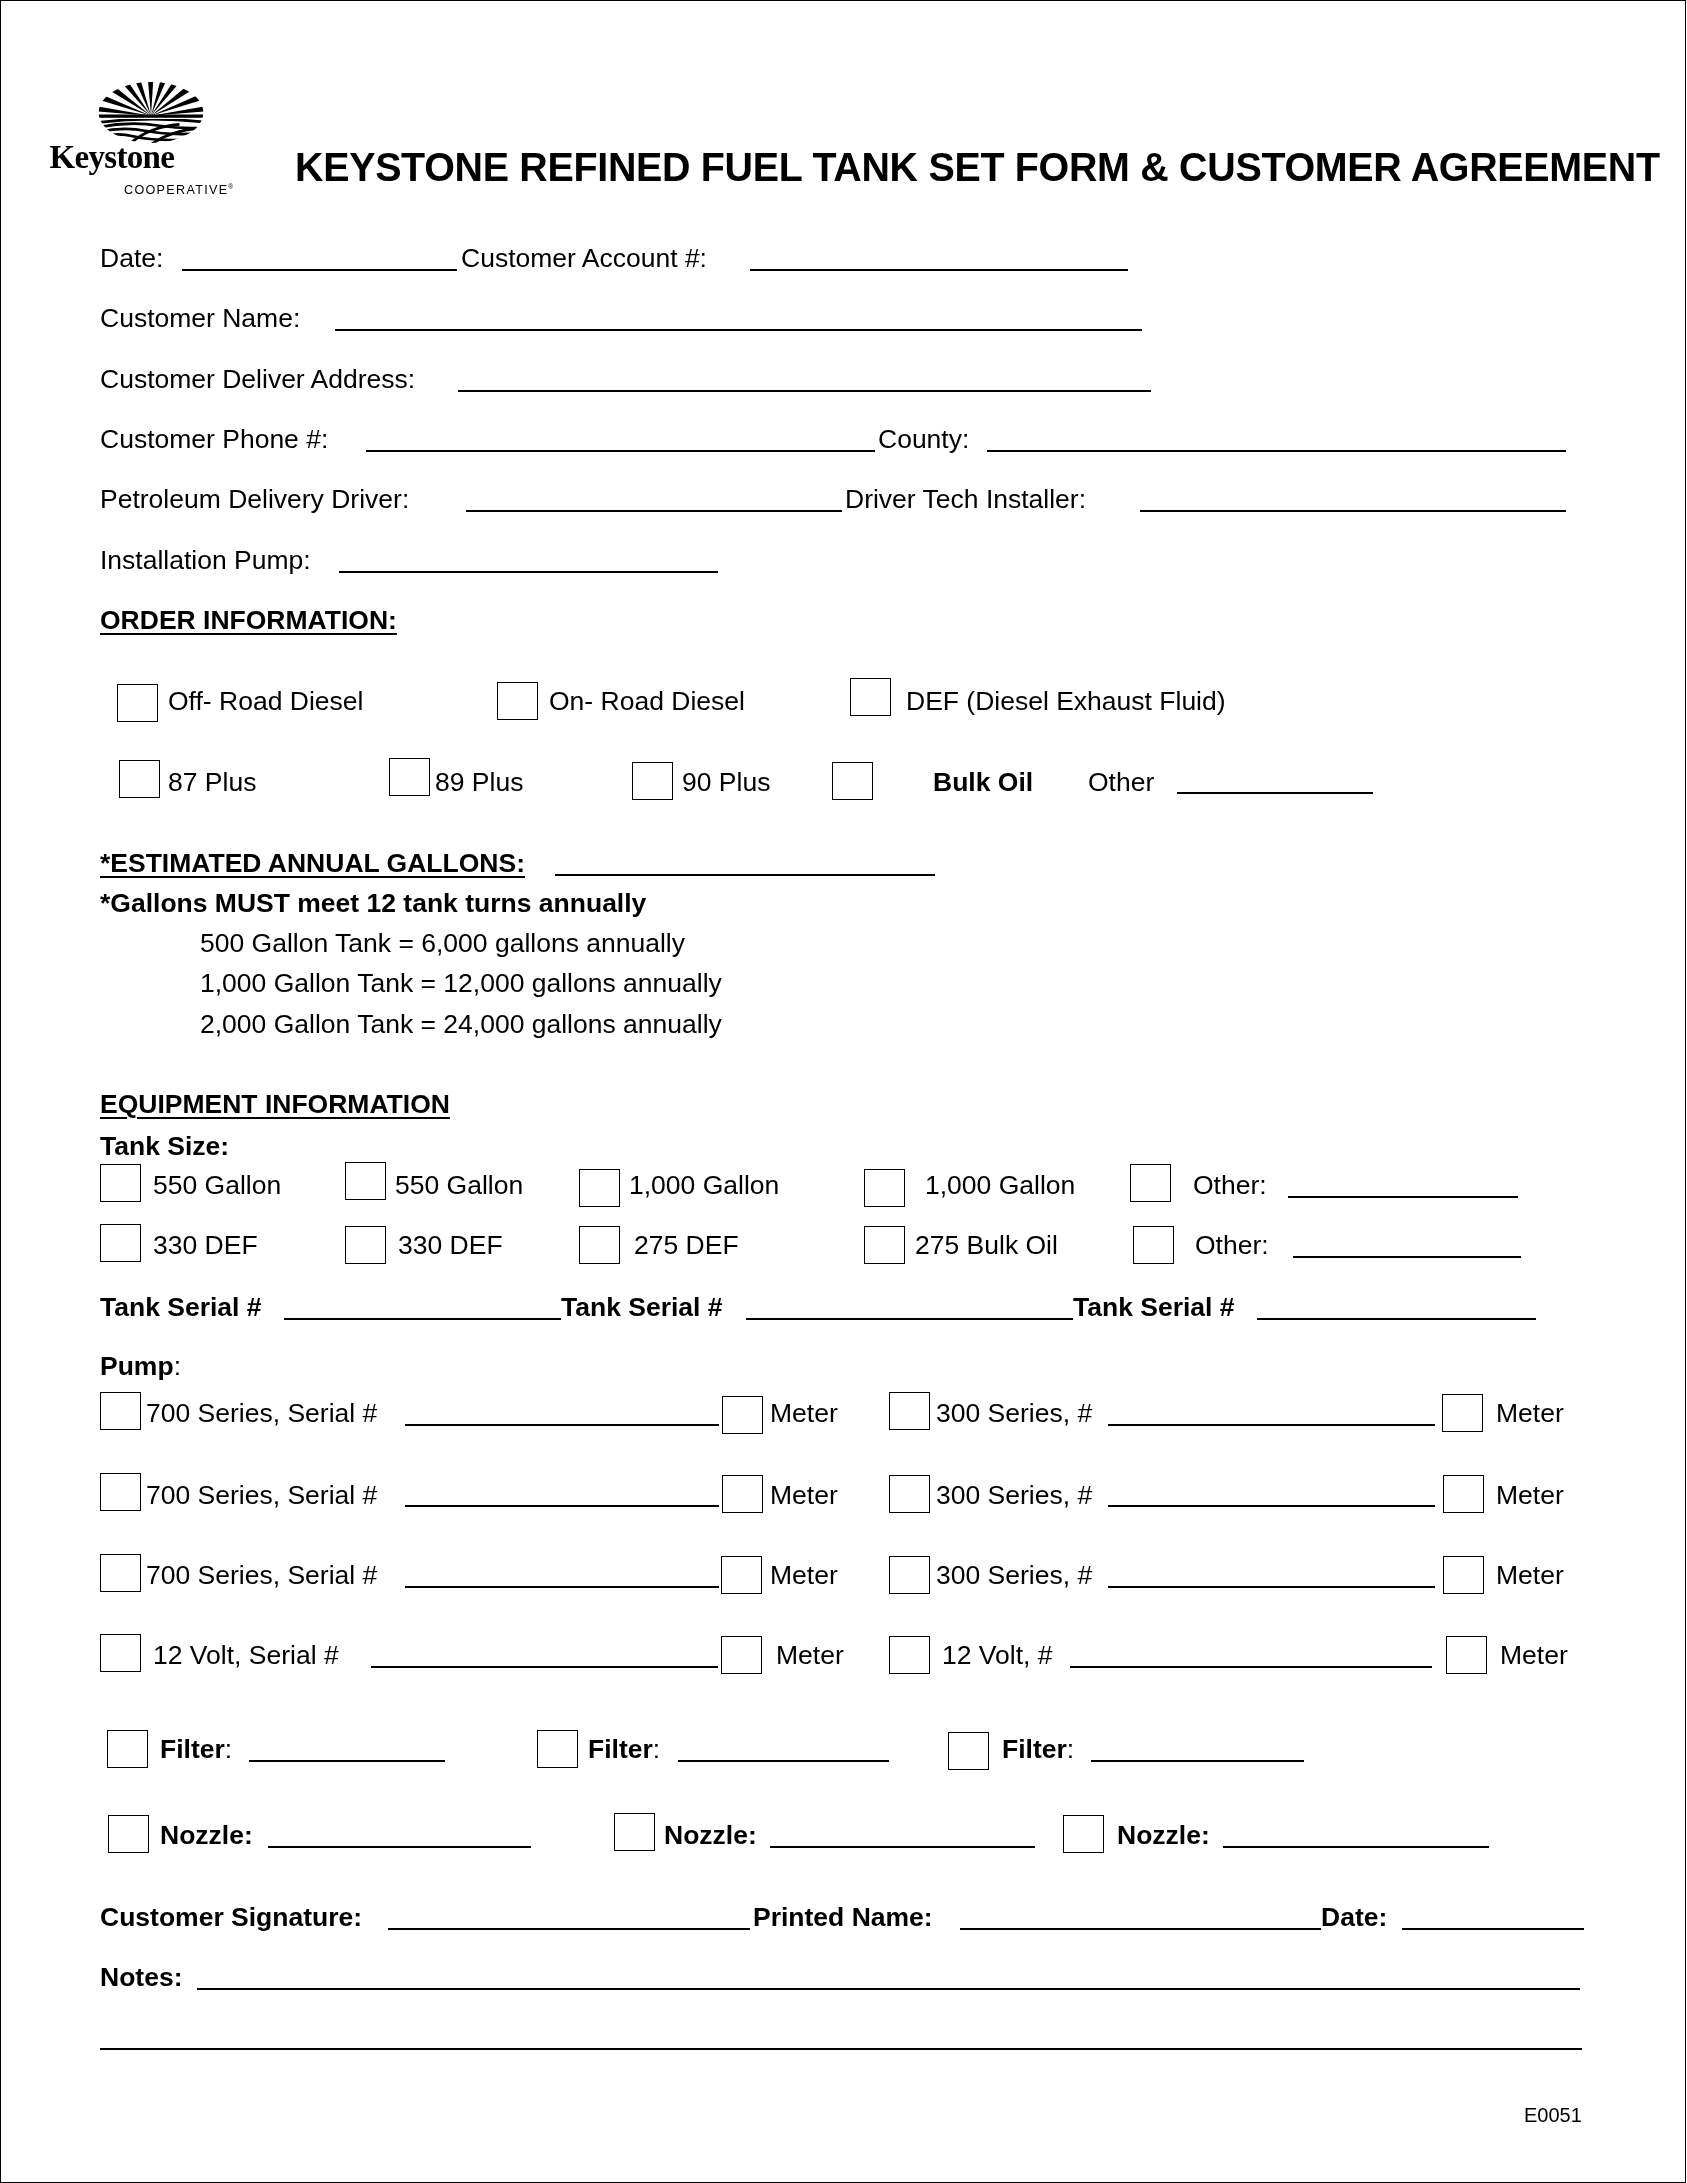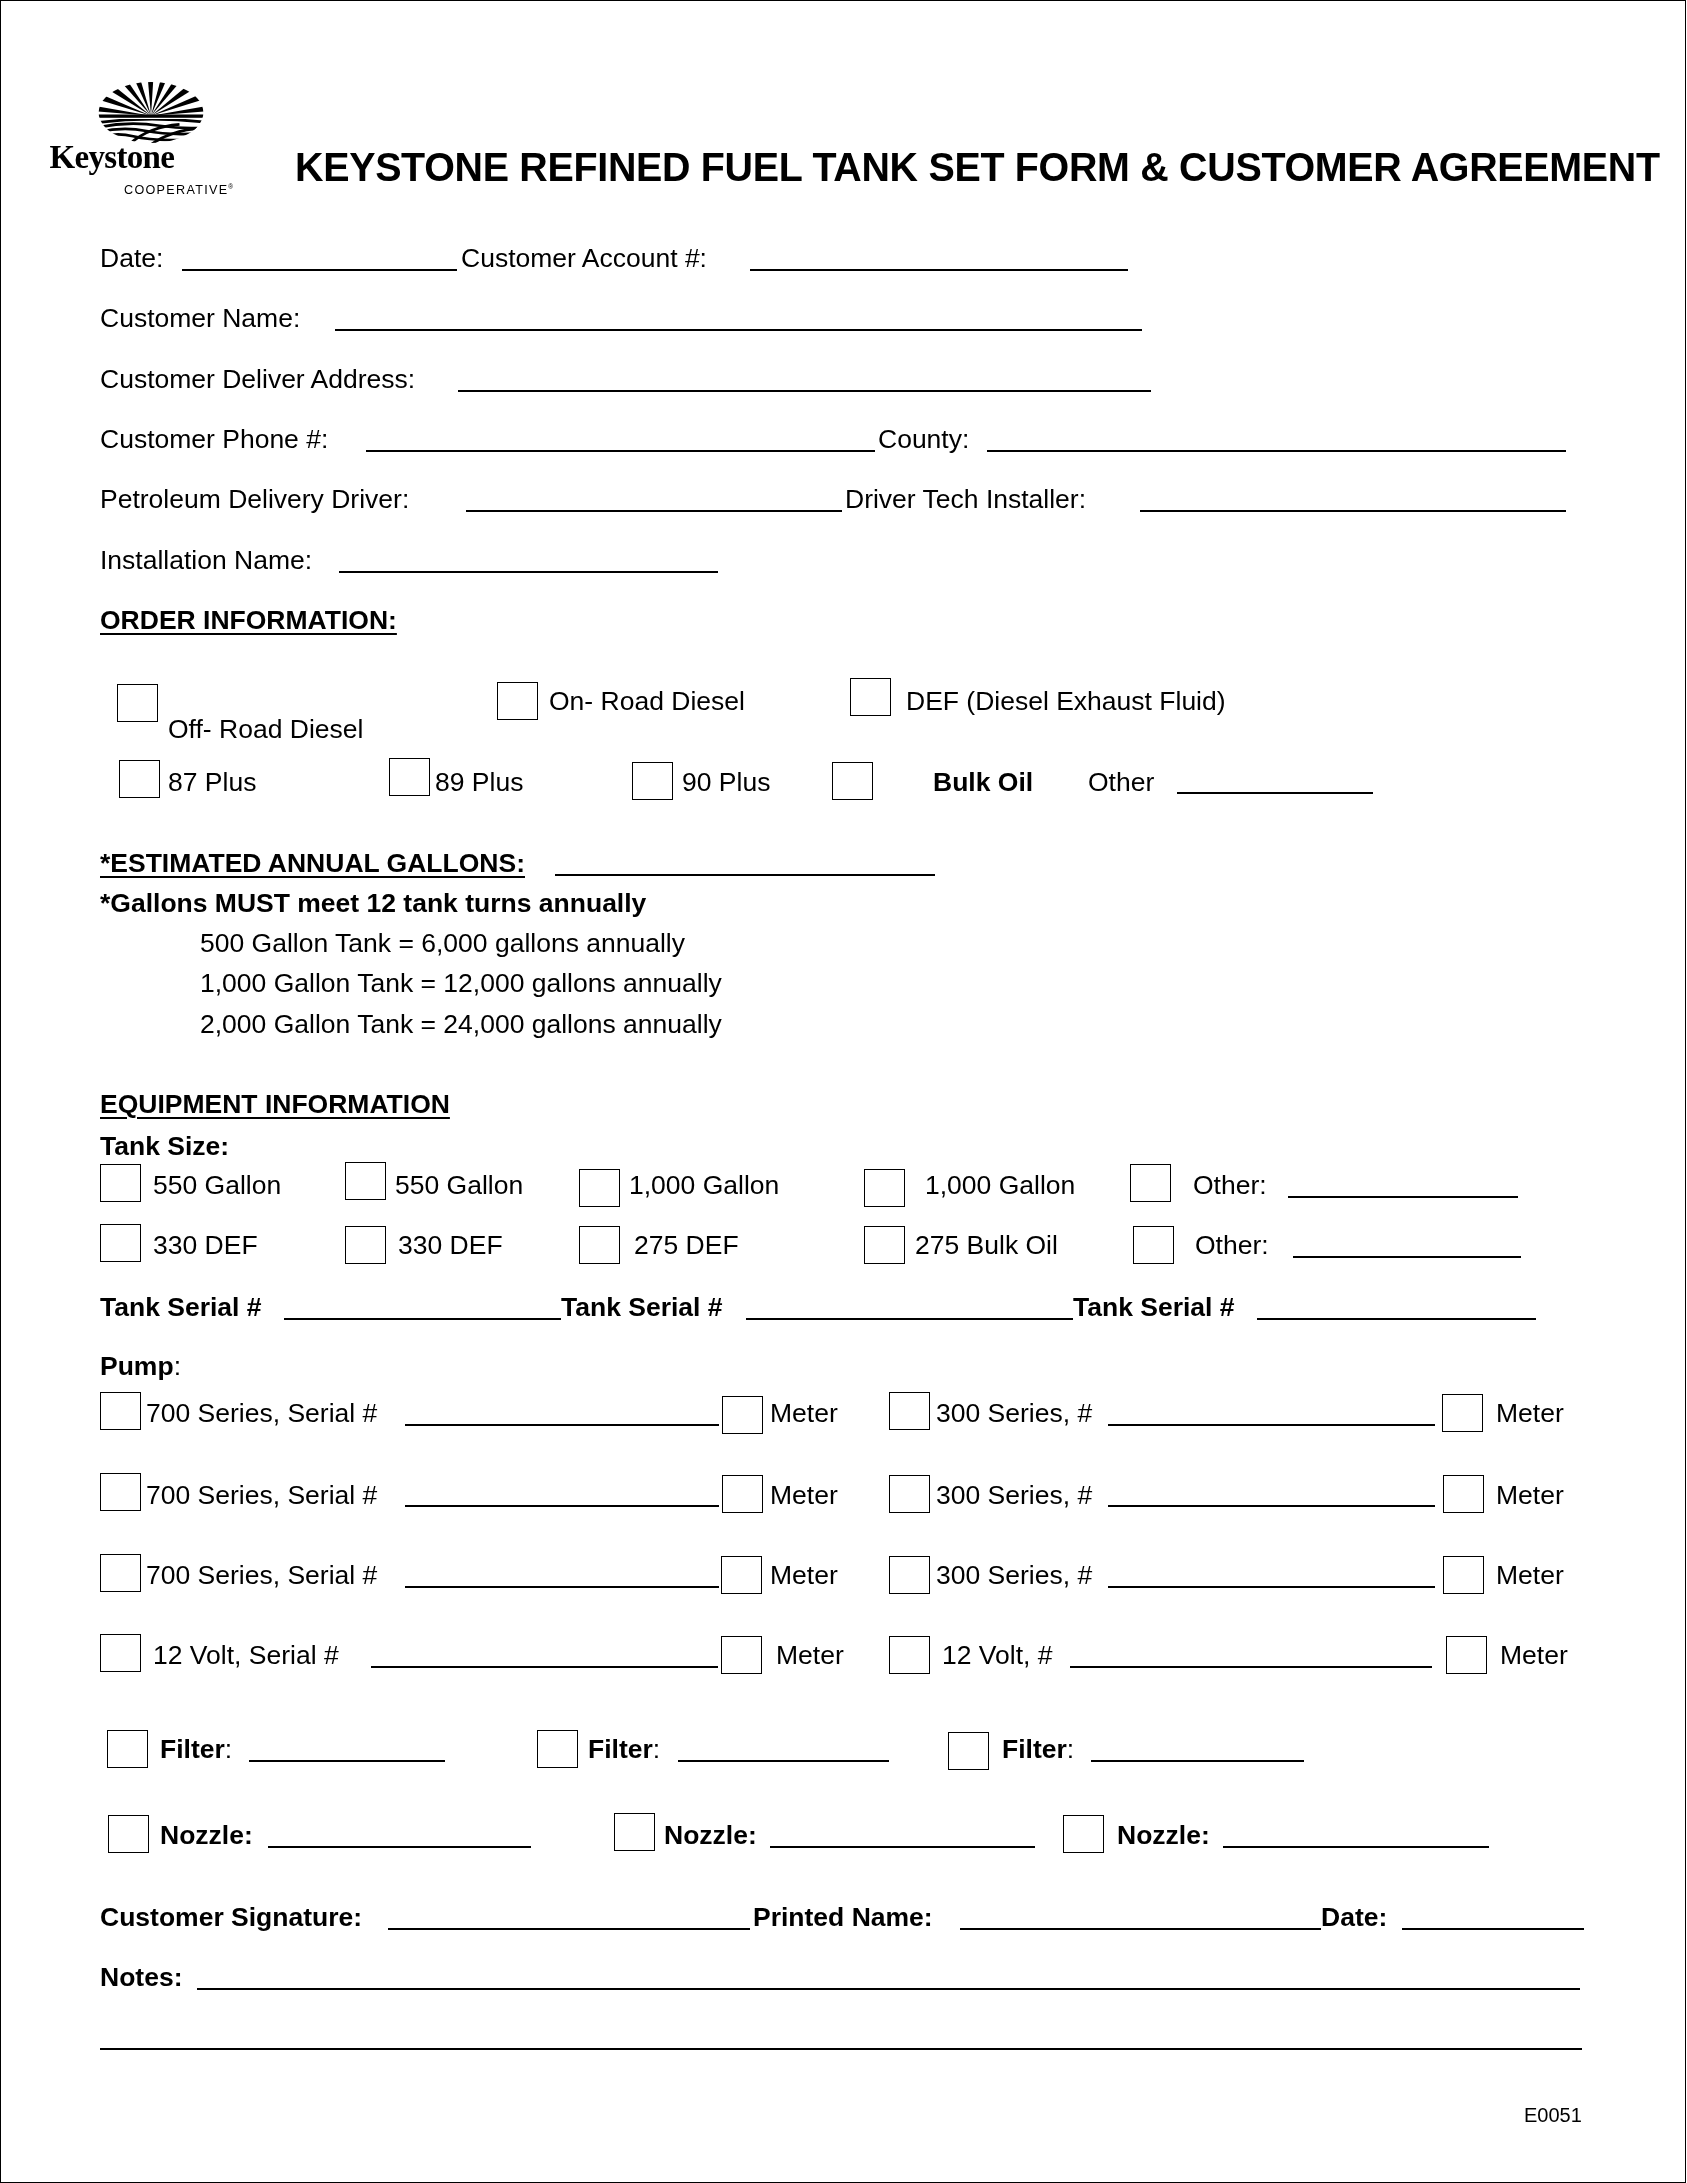--- a/index.html
+++ b/index.html
@@ -86,27 +86,27 @@
   <div class="abs txt" style="left:99px; top:425px;">Customer Phone #:</div>
   <div class="line" style="left:365px; top:449px; width:509px;"></div>
   <div class="abs txt" style="left:877px; top:425px;">County:</div>
   <div class="line" style="left:986px; top:449px; width:579px;"></div>
 
   <div class="abs txt" style="left:99px; top:485px;">Petroleum Delivery Driver:</div>
   <div class="line" style="left:465px; top:509px; width:376px;"></div>
   <div class="abs txt" style="left:844px; top:485px;">Driver Tech Installer:</div>
   <div class="line" style="left:1139px; top:509px; width:426px;"></div>
 
-  <div class="abs txt" style="left:99px; top:546px;">Installation Name:</div>
+  <div class="abs txt" style="left:99px; top:546px;">Installation Pump:</div>
   <div class="line" style="left:338px; top:570px; width:379px;"></div>
 
   <div class="abs txt bold ul" style="left:99px; top:606px;">ORDER INFORMATION:</div>
 
   <div class="cb" style="left:116px; top:683px;"></div>
-  <div class="abs txt" style="left:167px; top:687px;margin-top:28px;">Off- Road Diesel</div>
+  <div class="abs txt" style="left:167px; top:687px;">Off- Road Diesel</div>
   <div class="cb" style="left:496px; top:681px;"></div>
   <div class="abs txt" style="left:548px; top:687px;">On- Road Diesel</div>
   <div class="cb" style="left:849px; top:677px;"></div>
   <div class="abs txt" style="left:905px; top:687px;">DEF (Diesel Exhaust Fluid)</div>
 
   <div class="cb" style="left:118px; top:759px;"></div>
   <div class="abs txt" style="left:167px; top:768px;text-align:right;">87 Plus</div>
   <div class="cb" style="left:388px; top:757px;"></div>
   <div class="abs txt" style="left:434px; top:768px;">89 Plus</div>
   <div class="cb" style="left:631px; top:761px;"></div>

